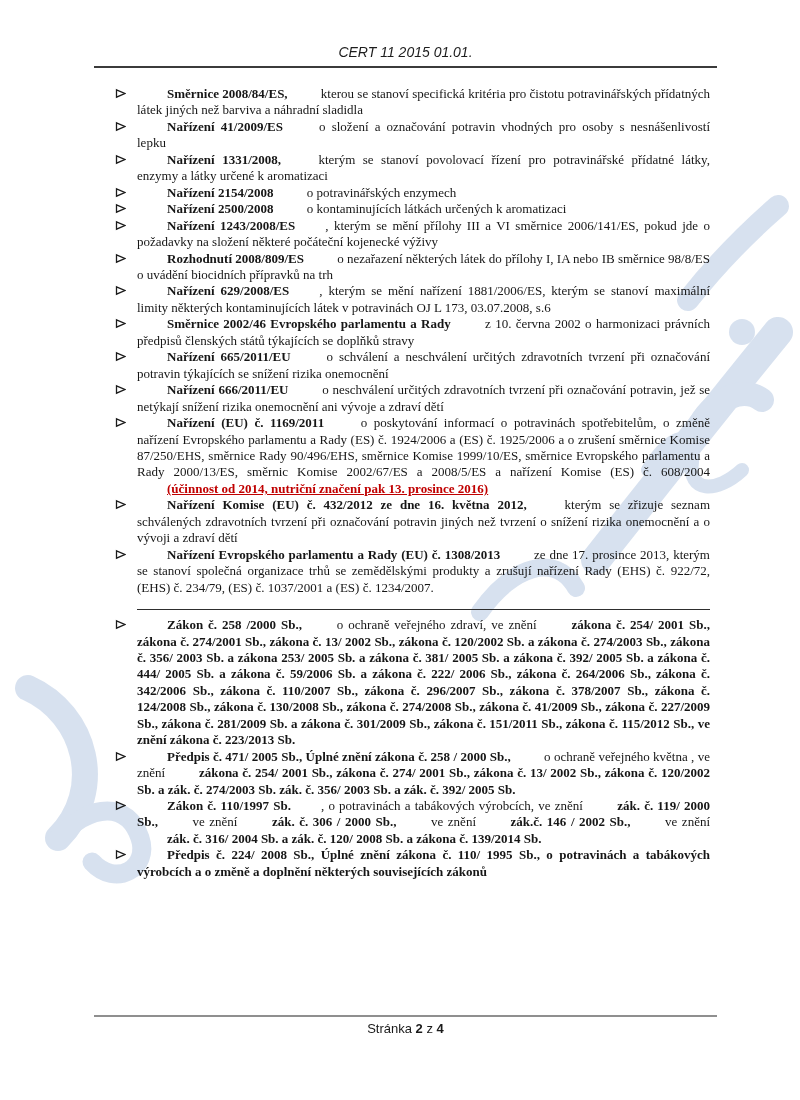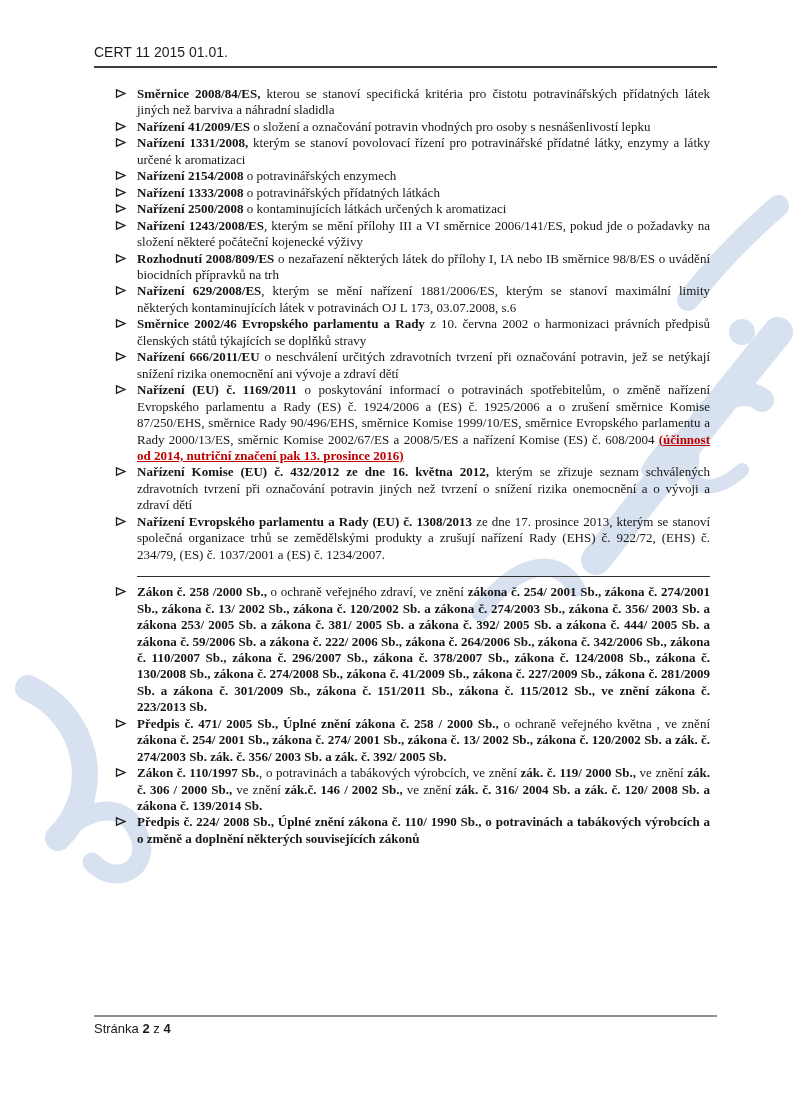--- a/index.html
+++ b/index.html
@@ -7,56 +7,57 @@
     position:relative;
     width:800px;height:1100px;
     background:#ffffff;
     overflow:hidden;
     font-family:"Liberation Serif", serif;
     color:#161616;
   }
   .watermark{position:absolute;left:0;top:0;z-index:0;}
   .header-title{
     position:absolute;top:44px;left:94px;right:83px;z-index:1;
-    text-align:left;
+    text-align:center;
     font-family:"Liberation Sans", sans-serif;
-    font-size:14px;color:#1d1d1d;
+    font-style:italic;font-size:14px;color:#1d1d1d;
   }
   .header-rule{
     position:absolute;top:66px;left:94px;right:83px;z-index:1;
     border-top:2px solid #3b3b3b;
   }
   .content{
     position:absolute;top:86px;left:115px;width:595px;z-index:1;
   }
   .item{
     font-size:13px;line-height:16.45px;
     text-align:justify;
     padding-left:22px;text-indent:-22px;
   }
   .bullet{display:inline-block;width:22px;text-indent:0;}
   .bullet svg{vertical-align:-1px;}
-  .seg{white-space:normal;}
+  .seg{white-space:normal;margin-left:30px;}
   .bold{font-weight:bold;}
   .red{
     color:#c00000;font-weight:bold;
     text-decoration:underline;
     -webkit-text-decoration-color:#c00000;
     text-decoration-color:#c00000;
   }
   .section-divider{
     border-top:1.5px solid #2e2e2e;
     margin:13px 0 7px 22px;
   }
   .footer-rule{
     position:absolute;top:1015px;left:94px;right:83px;z-index:1;
     border-top:2.5px solid #8f8f8f;
   }
   .footer-text{
     position:absolute;top:1021px;left:94px;right:83px;z-index:1;
+    text-align:center;
     font-family:"Liberation Sans", sans-serif;
     font-size:13px;color:#1a1a1a;
   }
 </style>
 </head>
 <body>
 
 <div class="page">
 
   <svg class="watermark" width="800" height="1100" viewBox="0 0 800 1100">
@@ -84,36 +85,36 @@
               <path d="M1.5 1.8 L9.8 5.5 L1.5 9.2 Z" fill="none" stroke="#1b1b1b" stroke-width="1.3"></path>
             </svg></span><span class="seg bold">Nařízení 41/2009/ES</span><span class="seg"> o složení a označování potravin vhodných pro osoby s nesnášenlivostí lepku</span></div>
         <div class="item"><span class="bullet"><svg width="11" height="11" viewBox="0 0 11 11">
               <path d="M1.5 1.8 L9.8 5.5 L1.5 9.2 Z" fill="none" stroke="#1b1b1b" stroke-width="1.3"></path>
             </svg></span><span class="seg bold">Nařízení 1331/2008,</span><span class="seg"> kterým se stanoví povolovací řízení pro potravinářské přídatné látky, enzymy a látky určené k aromatizaci</span></div>
         <div class="item"><span class="bullet"><svg width="11" height="11" viewBox="0 0 11 11">
               <path d="M1.5 1.8 L9.8 5.5 L1.5 9.2 Z" fill="none" stroke="#1b1b1b" stroke-width="1.3"></path>
             </svg></span><span class="seg bold">Nařízení 2154/2008</span><span class="seg"> o potravinářských enzymech</span></div>
         <div class="item"><span class="bullet"><svg width="11" height="11" viewBox="0 0 11 11">
               <path d="M1.5 1.8 L9.8 5.5 L1.5 9.2 Z" fill="none" stroke="#1b1b1b" stroke-width="1.3"></path>
-            </svg></span><span class="seg bold">Nařízení 1333/2008</span><span class="seg"> o potravinářských přídatných látkách</span></div>
-        <div class="item"><span class="bullet"><svg width="11" height="11" viewBox="0 0 11 11">
-              <path d="M1.5 1.8 L9.8 5.5 L1.5 9.2 Z" fill="none" stroke="#1b1b1b" stroke-width="1.3"></path>
             </svg></span><span class="seg bold">Nařízení 2500/2008</span><span class="seg"> o kontaminujících látkách určených k aromatizaci</span></div>
         <div class="item"><span class="bullet"><svg width="11" height="11" viewBox="0 0 11 11">
               <path d="M1.5 1.8 L9.8 5.5 L1.5 9.2 Z" fill="none" stroke="#1b1b1b" stroke-width="1.3"></path>
             </svg></span><span class="seg bold">Nařízení 1243/2008/ES</span><span class="seg">, kterým se mění přílohy III a VI směrnice 2006/141/ES, pokud jde o požadavky na složení některé počáteční kojenecké výživy</span></div>
         <div class="item"><span class="bullet"><svg width="11" height="11" viewBox="0 0 11 11">
               <path d="M1.5 1.8 L9.8 5.5 L1.5 9.2 Z" fill="none" stroke="#1b1b1b" stroke-width="1.3"></path>
             </svg></span><span class="seg bold">Rozhodnutí 2008/809/ES</span><span class="seg"> o nezařazení některých látek do přílohy I, IA nebo IB směrnice 98/8/ES o uvádění biocidních přípravků na trh</span></div>
         <div class="item"><span class="bullet"><svg width="11" height="11" viewBox="0 0 11 11">
               <path d="M1.5 1.8 L9.8 5.5 L1.5 9.2 Z" fill="none" stroke="#1b1b1b" stroke-width="1.3"></path>
             </svg></span><span class="seg bold">Nařízení 629/2008/ES</span><span class="seg">, kterým se mění nařízení 1881/2006/ES, kterým se stanoví maximální limity některých kontaminujících látek v potravinách OJ L 173, 03.07.2008, s.6</span></div>
         <div class="item"><span class="bullet"><svg width="11" height="11" viewBox="0 0 11 11">
               <path d="M1.5 1.8 L9.8 5.5 L1.5 9.2 Z" fill="none" stroke="#1b1b1b" stroke-width="1.3"></path>
             </svg></span><span class="seg bold">Směrnice 2002/46 Evropského parlamentu a Rady</span><span class="seg"> z 10. června 2002 o harmonizaci právních předpisů členských států týkajících se doplňků stravy</span></div>
+        <div class="item"><span class="bullet"><svg width="11" height="11" viewBox="0 0 11 11">
+              <path d="M1.5 1.8 L9.8 5.5 L1.5 9.2 Z" fill="none" stroke="#1b1b1b" stroke-width="1.3"></path>
+            </svg></span><span class="seg bold">Nařízení 665/2011/EU</span><span class="seg"> o schválení a neschválení určitých zdravotních tvrzení při označování potravin týkajících se snížení rizika onemocnění</span></div>
         <div class="item"><span class="bullet"><svg width="11" height="11" viewBox="0 0 11 11">
               <path d="M1.5 1.8 L9.8 5.5 L1.5 9.2 Z" fill="none" stroke="#1b1b1b" stroke-width="1.3"></path>
             </svg></span><span class="seg bold">Nařízení 666/2011/EU</span><span class="seg"> o neschválení určitých zdravotních tvrzení při označování potravin, jež se netýkají snížení rizika onemocnění ani vývoje a zdraví dětí</span></div>
         <div class="item"><span class="bullet"><svg width="11" height="11" viewBox="0 0 11 11">
               <path d="M1.5 1.8 L9.8 5.5 L1.5 9.2 Z" fill="none" stroke="#1b1b1b" stroke-width="1.3"></path>
             </svg></span><span class="seg bold">Nařízení (EU) č. 1169/2011</span><span class="seg"> o poskytování informací o potravinách spotřebitelům, o změně nařízení Evropského parlamentu a Rady (ES) č. 1924/2006 a (ES) č. 1925/2006 a o zrušení směrnice Komise 87/250/EHS, směrnice Rady 90/496/EHS, směrnice Komise 1999/10/ES, směrnice Evropského parlamentu a Rady 2000/13/ES, směrnic Komise 2002/67/ES a 2008/5/ES a nařízení Komise (ES) č. 608/2004 </span><span class="seg bold red">(účinnost od 2014, nutriční značení pak 13. prosince 2016)</span></div>
         <div class="item"><span class="bullet"><svg width="11" height="11" viewBox="0 0 11 11">
               <path d="M1.5 1.8 L9.8 5.5 L1.5 9.2 Z" fill="none" stroke="#1b1b1b" stroke-width="1.3"></path>
             </svg></span><span class="seg bold">Nařízení Komise (EU) č. 432/2012 ze dne 16. května 2012,</span><span class="seg"> kterým se zřizuje seznam schválených zdravotních tvrzení při označování potravin jiných než tvrzení o snížení rizika onemocnění a o vývoji a zdraví dětí</span></div>
         <div class="item"><span class="bullet"><svg width="11" height="11" viewBox="0 0 11 11">
@@ -126,20 +127,20 @@
               <path d="M1.5 1.8 L9.8 5.5 L1.5 9.2 Z" fill="none" stroke="#1b1b1b" stroke-width="1.3"></path>
             </svg></span><span class="seg bold">Zákon č. 258 /2000 Sb.,</span><span class="seg"> o ochraně veřejného zdraví, ve znění </span><span class="seg bold">zákona č. 254/ 2001 Sb., zákona č. 274/2001 Sb., zákona č. 13/ 2002 Sb., zákona č. 120/2002 Sb. a zákona č. 274/2003 Sb., zákona č. 356/ 2003 Sb. a zákona 253/ 2005 Sb. a zákona č. 381/ 2005 Sb. a zákona č. 392/ 2005 Sb. a zákona č. 444/ 2005 Sb. a zákona č. 59/2006 Sb. a zákona č. 222/ 2006 Sb., zákona č. 264/2006 Sb., zákona č. 342/2006 Sb., zákona č. 110/2007 Sb., zákona č. 296/2007 Sb., zákona č. 378/2007 Sb., zákona č. 124/2008 Sb., zákona č. 130/2008 Sb., zákona č. 274/2008 Sb., zákona č. 41/2009 Sb., zákona č. 227/2009 Sb., zákona č. 281/2009 Sb. a zákona č. 301/2009 Sb., zákona č. 151/2011 Sb., zákona č. 115/2012 Sb., ve znění zákona č. 223/2013 Sb.</span></div>
         <div class="item"><span class="bullet"><svg width="11" height="11" viewBox="0 0 11 11">
               <path d="M1.5 1.8 L9.8 5.5 L1.5 9.2 Z" fill="none" stroke="#1b1b1b" stroke-width="1.3"></path>
             </svg></span><span class="seg bold">Předpis č. 471/ 2005 Sb., Úplné znění zákona č. 258 / 2000 Sb.,</span><span class="seg"> o ochraně veřejného května , ve znění </span><span class="seg bold">zákona č. 254/ 2001 Sb., zákona č. 274/ 2001 Sb., zákona č. 13/ 2002 Sb., zákona č. 120/2002 Sb. a zák. č. 274/2003 Sb. zák. č. 356/ 2003 Sb. a zák. č. 392/ 2005 Sb.</span></div>
         <div class="item"><span class="bullet"><svg width="11" height="11" viewBox="0 0 11 11">
               <path d="M1.5 1.8 L9.8 5.5 L1.5 9.2 Z" fill="none" stroke="#1b1b1b" stroke-width="1.3"></path>
             </svg></span><span class="seg bold">Zákon č. 110/1997 Sb.</span><span class="seg">, o potravinách a tabákových výrobcích, ve znění </span><span class="seg bold">zák. č. 119/ 2000 Sb.,</span><span class="seg"> ve znění </span><span class="seg bold">zák. č. 306 / 2000 Sb.,</span><span class="seg"> ve znění </span><span class="seg bold">zák.č. 146 / 2002 Sb.,</span><span class="seg"> ve znění </span><span class="seg bold">zák. č. 316/ 2004 Sb. a zák. č. 120/ 2008 Sb. a zákona č. 139/2014 Sb.</span></div>
         <div class="item"><span class="bullet"><svg width="11" height="11" viewBox="0 0 11 11">
               <path d="M1.5 1.8 L9.8 5.5 L1.5 9.2 Z" fill="none" stroke="#1b1b1b" stroke-width="1.3"></path>
-            </svg></span><span class="seg bold">Předpis č. 224/ 2008 Sb., Úplné znění zákona č. 110/ 1990 Sb., o potravinách a tabákových výrobcích a o změně a doplnění některých souvisejících zákonů</span></div>
+            </svg></span><span class="seg bold">Předpis č. 224/ 2008 Sb., Úplné znění zákona č. 110/ 1995 Sb., o potravinách a tabákových výrobcích a o změně a doplnění některých souvisejících zákonů</span></div>
       </div>
     </div>
 
   <div class="footer-rule"></div>
   <div class="footer-text"><span>Stránka </span><span class="bold">2</span><span> z </span><span class="bold">4</span></div>
 
 </div>
 
 </body></html>

